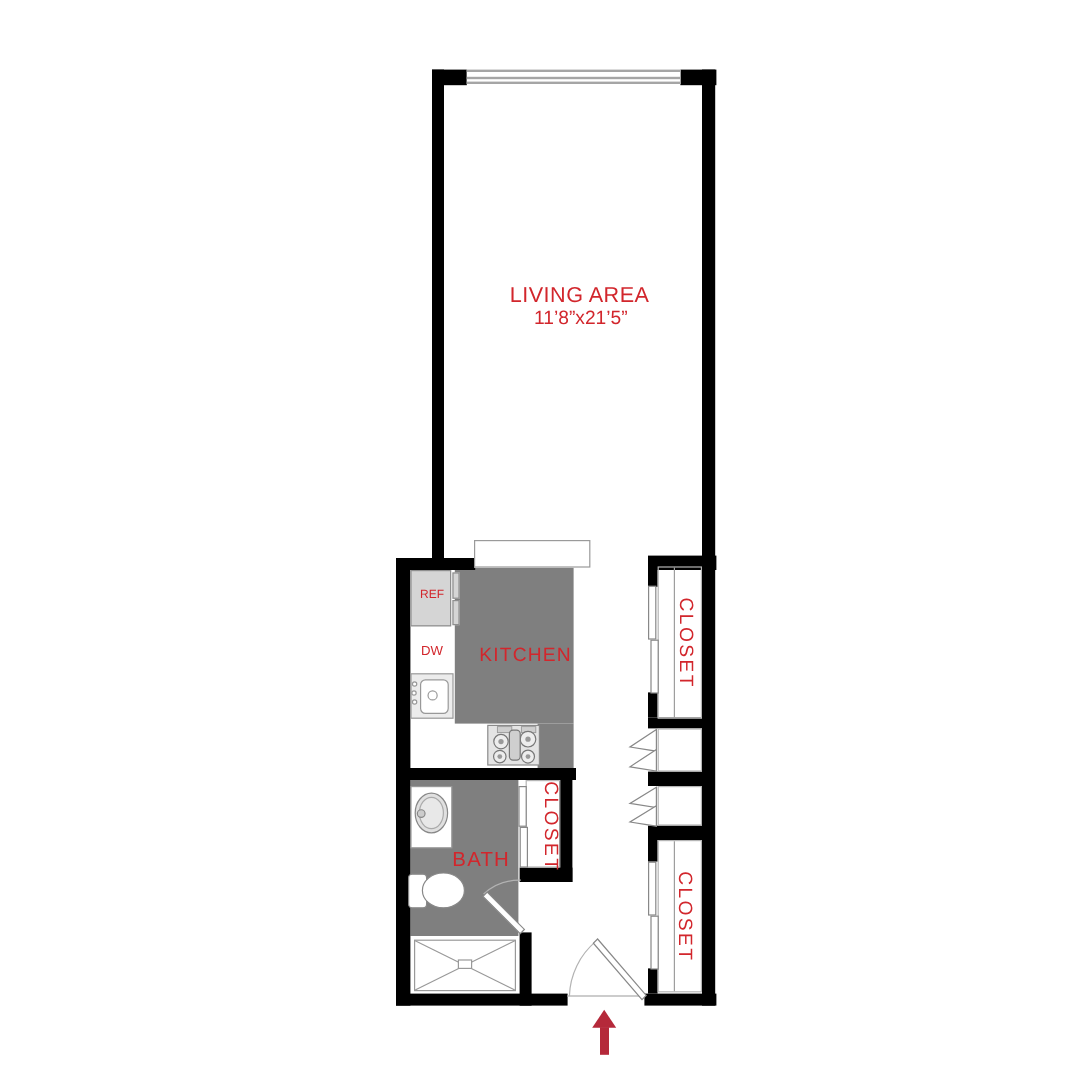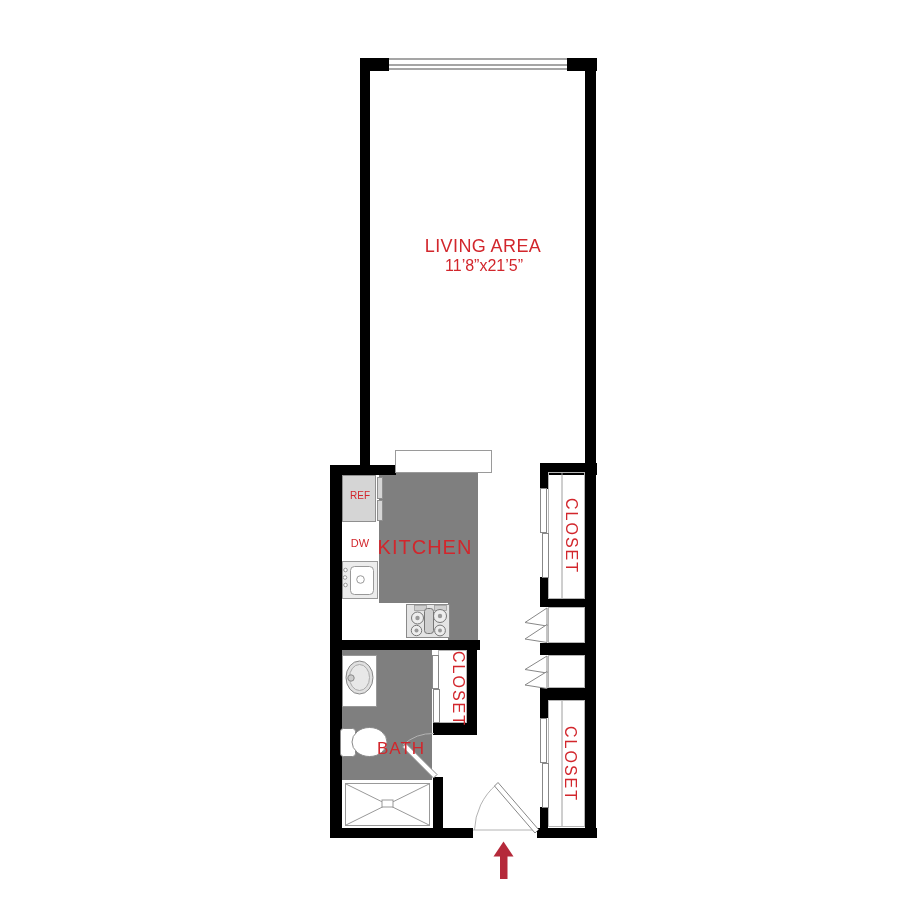--- a/index.html
+++ b/index.html
@@ -139,21 +139,21 @@
     </g>
 
     <g fill="#b5293a">
       <polygon points="503.5,841.5 493.5,856.5 513.5,856.5"></polygon>
       <rect x="500" y="856" width="7.5" height="23"></rect>
     </g>
   </svg>
 
   <div class="lbl" style="left:483px;top:246px;font-size:18px;letter-spacing:0.4px;">LIVING AREA</div>
   <div class="lbl" style="left:484px;top:266px;font-size:16px;">11’8”x21’5”</div>
-  <div class="lbl" style="left:425px;top:547px;font-size:20px;letter-spacing:1px;">KITCHEN</div>
-  <div class="lbl" style="left:401px;top:716px;font-size:17px;letter-spacing:1px;margin-top:32px;">BATH</div>
+  <div class="lbl" style="left:438px;top:547px;font-size:16px;letter-spacing:1px;">KITCHEN</div>
+  <div class="lbl" style="left:401px;top:716px;font-size:17px;letter-spacing:1px;">BATH</div>
   <div class="lbl" style="left:360px;top:496px;font-size:10px;">REF</div>
   <div class="lbl" style="left:360px;top:543px;font-size:11px;">DW</div>
   <div class="lbl rot" style="left:458px;top:689px;font-size:16px;letter-spacing:2px;">CLOSET</div>
   <div class="lbl rot" style="left:571px;top:536px;font-size:16px;letter-spacing:2px;">CLOSET</div>
   <div class="lbl rot" style="left:570px;top:764px;font-size:16px;letter-spacing:2px;">CLOSET</div>
 
 </div>
 
 </body></html>

